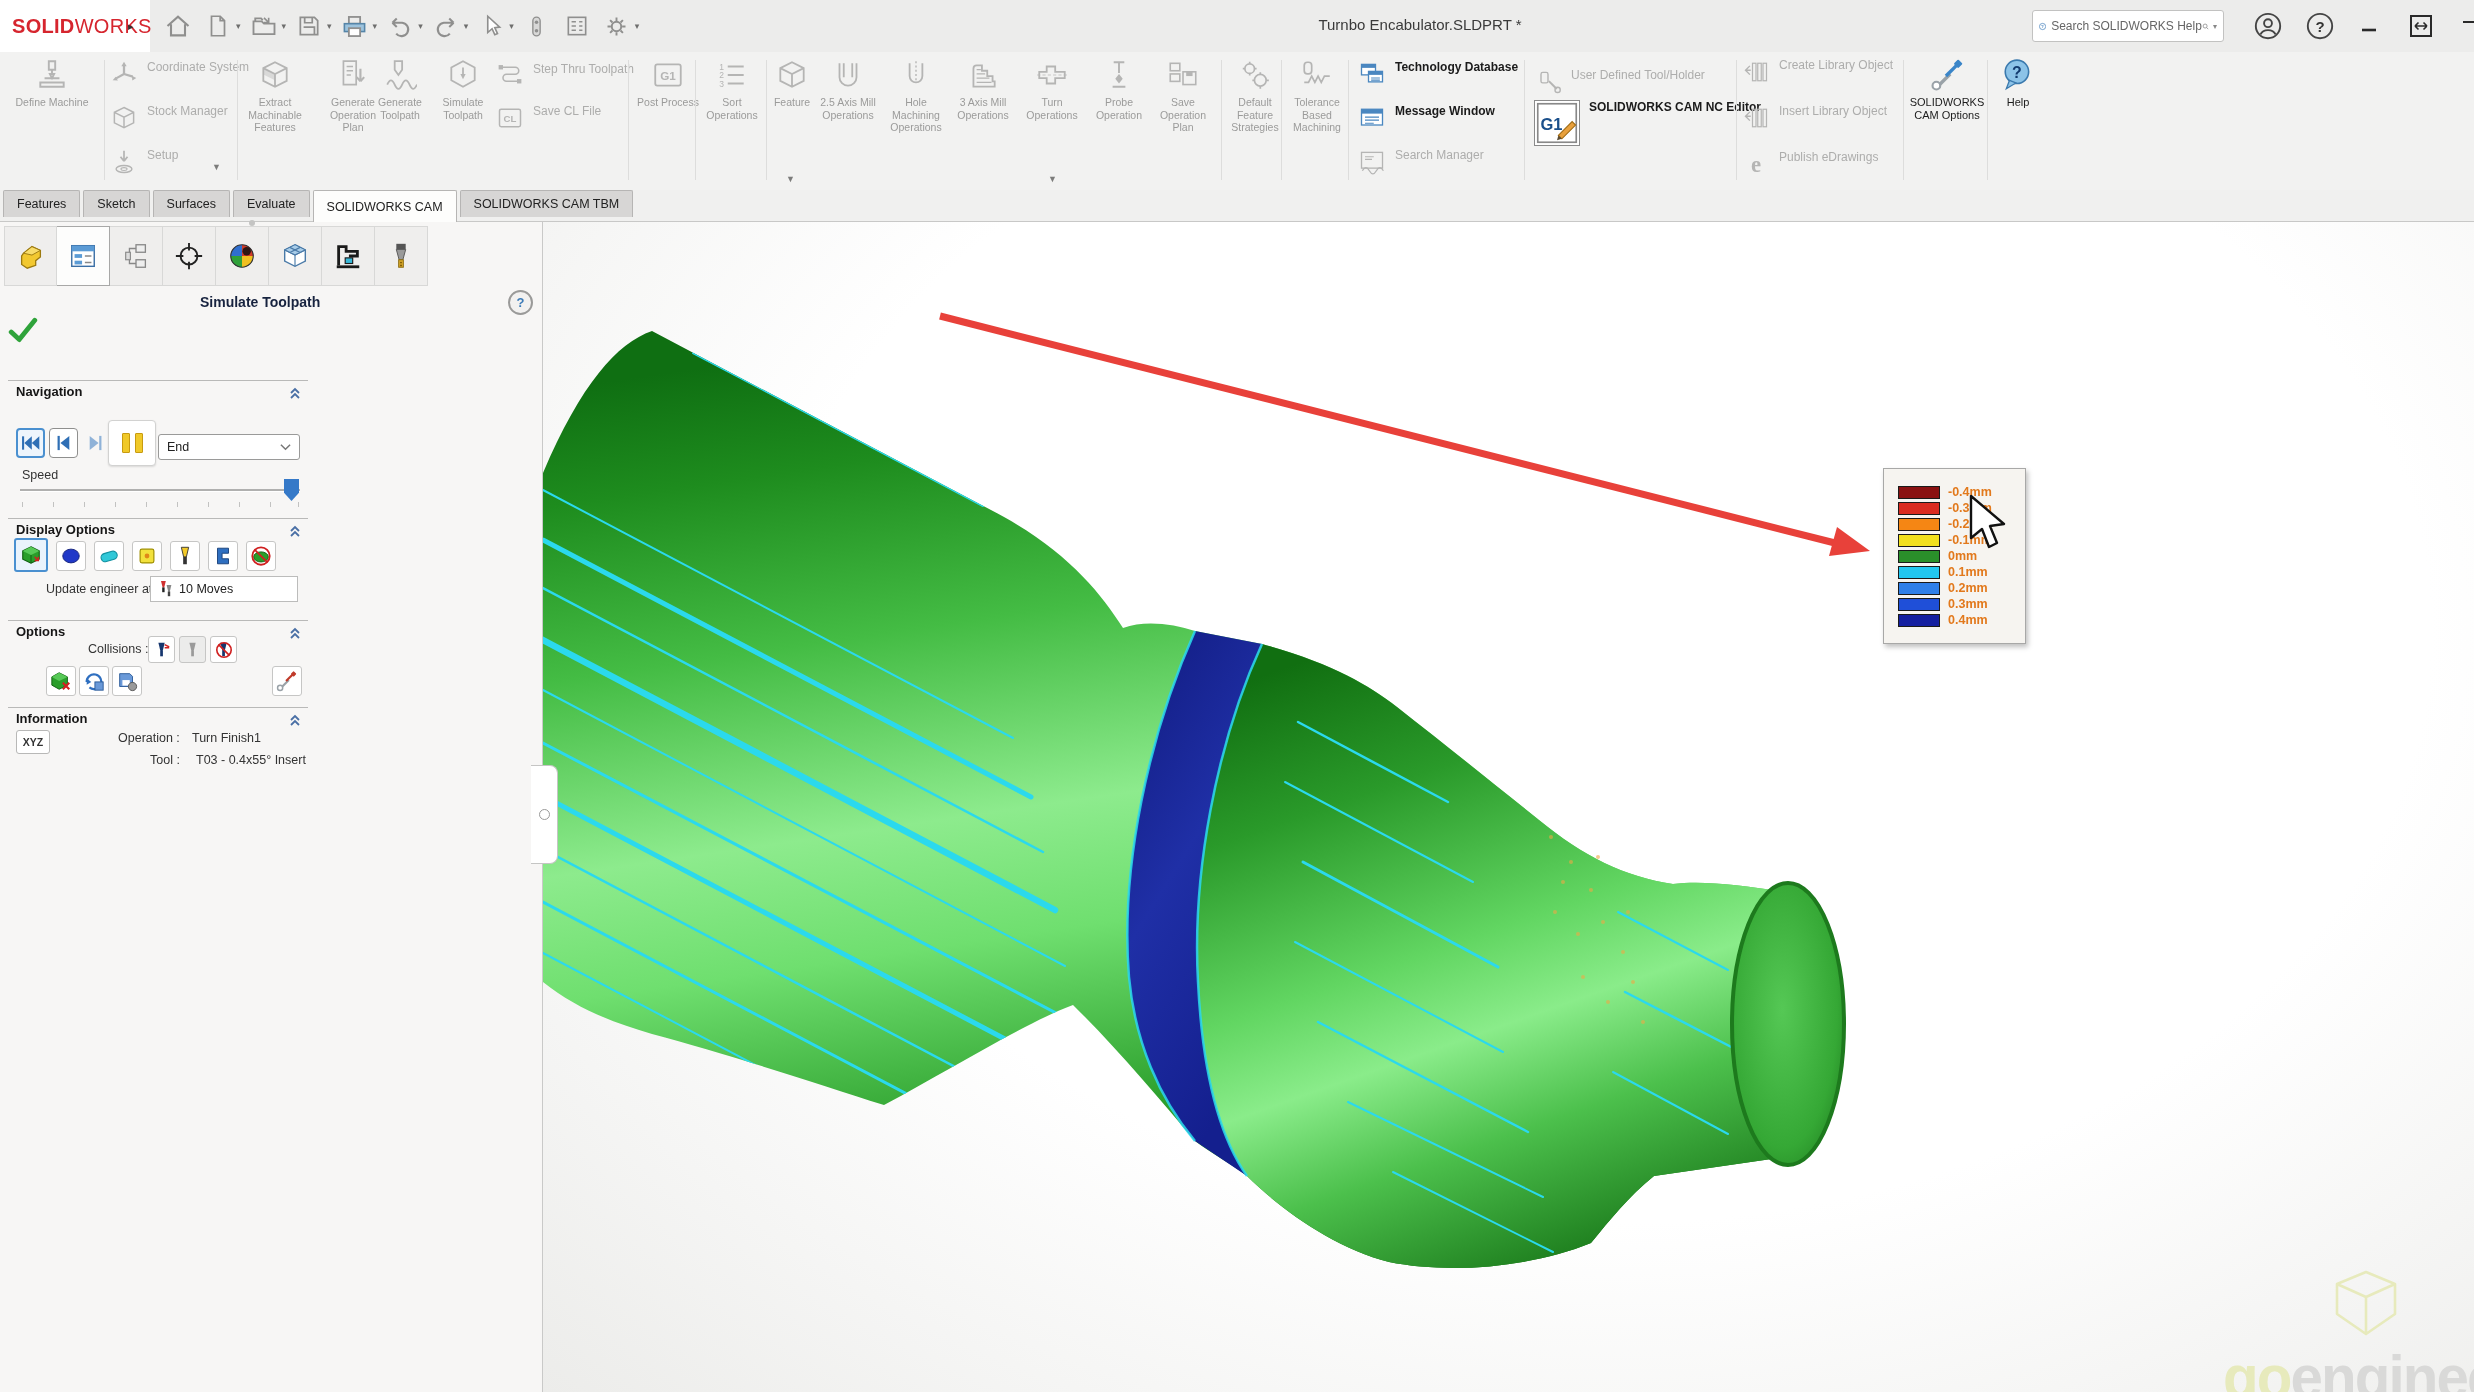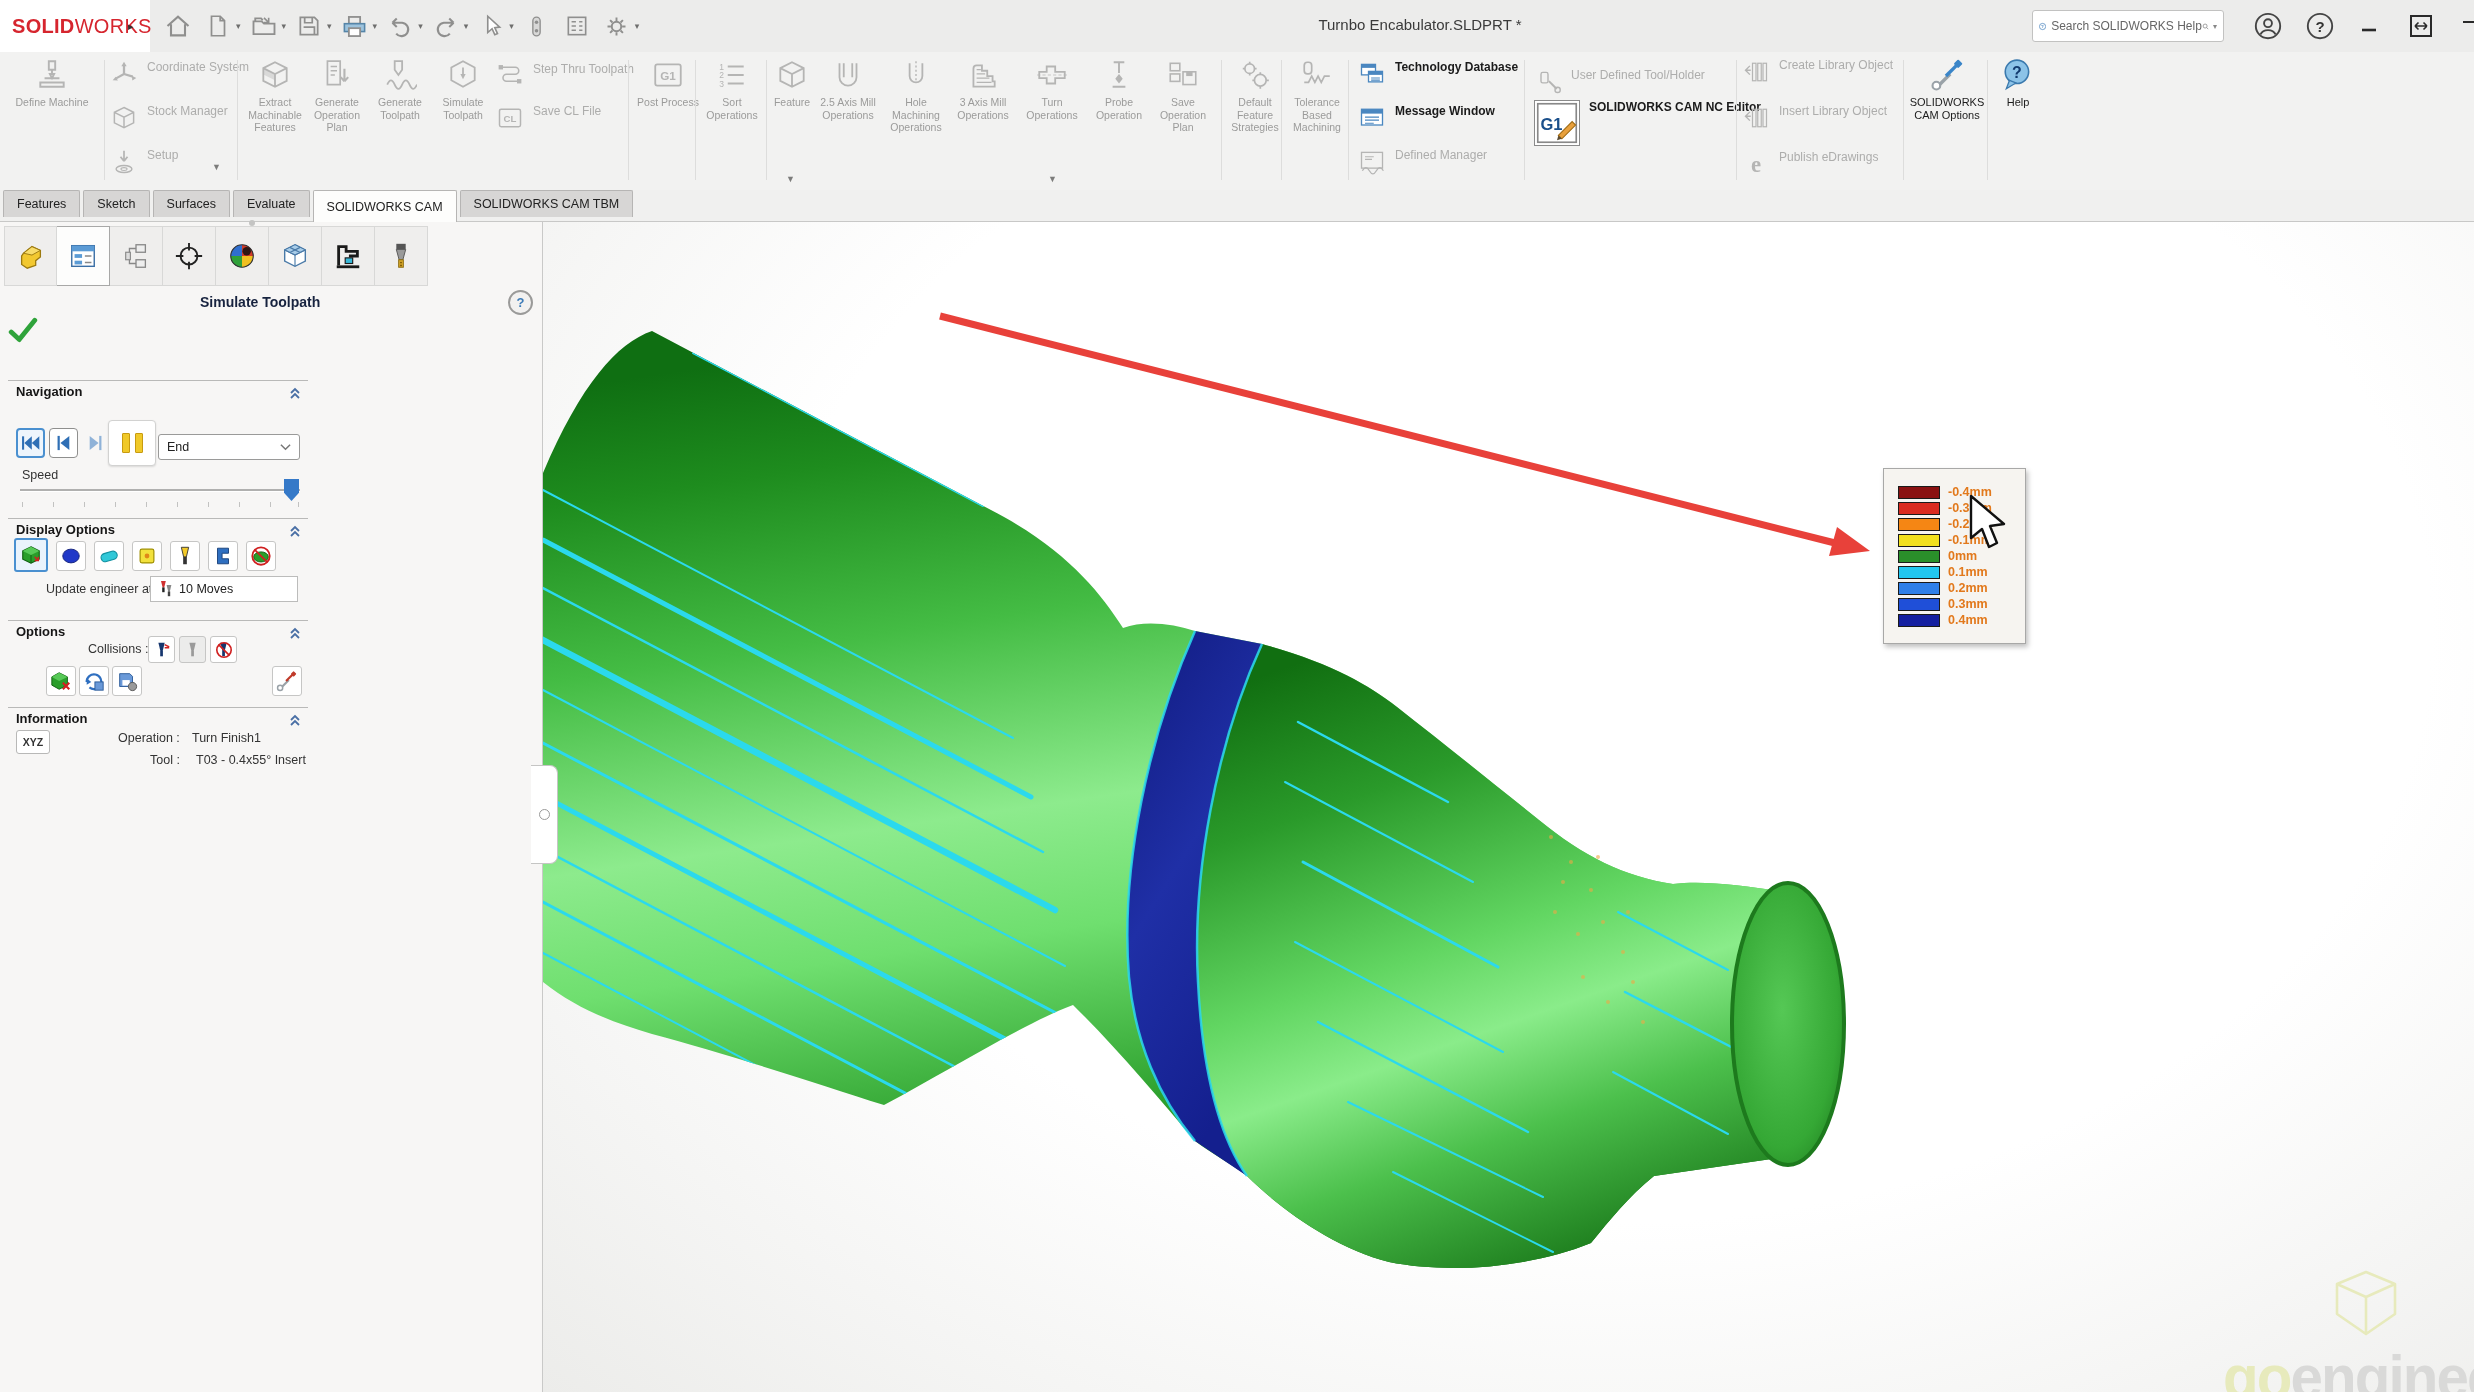--- a/index.html
+++ b/index.html
@@ -419,21 +419,21 @@
         <span class="rlbl">Setup</span>
       </div>
     <div class="rcaret" style="left:212px;top:110px">▼</div>
     <div class="rsep" style="left:237px"></div>
     <div class="ri dis" style="left:245px;width:60px">
         <svg class="ic32">
           <use href="#s-extract"></use>
         </svg>
         <div class="lbl">Extract Machinable Features</div>
       </div>
-    <div class="ri dis" style="left:306px;width:62px">
+    <div class="ri dis" style="left:322px;width:62px">
         <svg class="ic32">
           <use href="#s-docarrow"></use>
         </svg>
         <div class="lbl">Generate Operation Plan</div>
       </div>
     <div class="ri dis" style="left:369px;width:62px">
         <svg class="ic32">
           <use href="#s-penwave"></use>
         </svg>
         <div class="lbl">Generate Toolpath</div>
@@ -539,21 +539,21 @@
     <div class="rr en" style="left:1358px;top:52px">
         <svg class="ic26">
           <use href="#s-winlines"></use>
         </svg>
         <span class="rlbl">Message Window</span>
       </div>
     <div class="rr dis" style="left:1358px;top:96px">
         <svg class="ic26">
           <use href="#s-winwave"></use>
         </svg>
-        <span class="rlbl">Defined Manager</span>
+        <span class="rlbl">Search Manager</span>
       </div>
     <div class="rsep" style="left:1524px"></div>
     <div class="rr dis" style="left:1534px;top:16px">
         <svg class="ic26">
           <use href="#s-usertool"></use>
         </svg>
         <span class="rlbl">User Defined Tool/Holder</span>
       </div>
     <div class="rr en" style="left:1534px;top:48px">
         <svg width="44" height="44" class="ic-frame">

